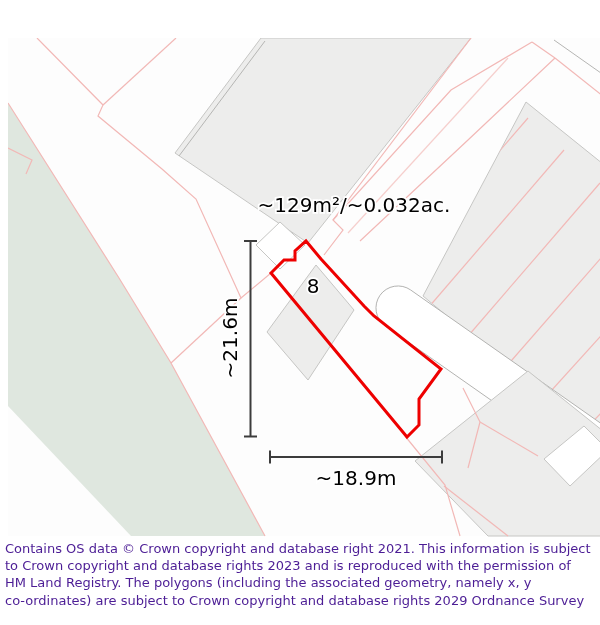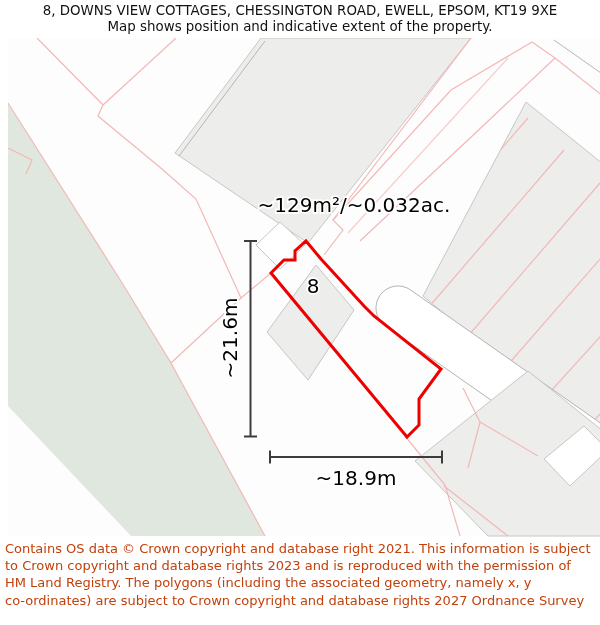--- a/index.html
+++ b/index.html
@@ -3,40 +3,36 @@
 <meta charset="utf-8">
 <style>
   html,body{margin:0;padding:0;background:#fff;}
   .stage{position:relative;width:600px;height:625px;background:#ffffff;overflow:hidden;
          font-family:"DejaVu Sans","Liberation Sans",sans-serif;}
   .hdr{position:absolute;top:2px;left:0;width:600px;text-align:center;color:#111;}
   .hdr .t1{font-size:13.4px;line-height:17px;}
   .hdr .t2{font-size:13.4px;line-height:16px;}
   .mapwrap{position:absolute;top:38px;left:8px;width:600px;height:500px;}
   svg{display:block;}
-  .ftr{position:absolute;top:540px;left:5px;width:593px;color:#c2410c;}
+  .ftr{position:absolute;top:540px;left:5px;width:593px;color:#4c1d95;}
   .ftr div{font-size:13px;line-height:17.2px;white-space:nowrap;}
   .maplabel{fill:#000;stroke:#ffffff;stroke-width:3.5px;paint-order:stroke;
             font-family:"DejaVu Sans","Liberation Sans",sans-serif;}
   .pink{stroke:#f2b8b6;stroke-width:1.2;fill:none;}
   .pinklight{stroke:#f6cfcd;stroke-width:1.2;fill:none;}
   .grayline{stroke:#b5b5b3;stroke-width:1;fill:none;}
   .parcel{fill:#ededec;stroke:#c6c6c4;stroke-width:1;}
   .whiteparcel{fill:#ffffff;stroke:#c6c6c4;stroke-width:1;}
   .dim{stroke:#3c3c3c;stroke-width:2;fill:none;}
 </style>
 </head>
 <body>
 
 <div class="stage">
 
-  <div class="hdr">
-    <div class="t1">8, DOWNS VIEW COTTAGES, CHESSINGTON ROAD, EWELL, EPSOM, KT19 9XE</div>
-    <div class="t2">Map shows position and indicative extent of the property.</div>
-  </div>
 
   <div class="mapwrap">
     <svg width="600" height="500" viewBox="0 40 600 500">
       <defs>
         <clipPath id="regA">
             <polygon points="518,104 600,170 600,452 415,298"></polygon>
           </clipPath>
       </defs>
 
       <rect x="0" y="40" width="600" height="498" fill="#fdfdfd"></rect>
@@ -107,16 +103,16 @@
       <text class="maplabel" x="305" y="295" font-size="20" text-anchor="middle" fill="#1a1a1a">8</text>
       <text class="maplabel" font-size="20" text-anchor="middle" transform="translate(229,340) rotate(-90)">~21.6m</text>
       <text class="maplabel" x="348" y="487" font-size="20" text-anchor="middle">~18.9m</text>
     </svg>
   </div>
 
   <div class="ftr">
     <div>Contains OS data © Crown copyright and database right 2021. This information is subject</div>
     <div>to Crown copyright and database rights 2023 and is reproduced with the permission of</div>
     <div>HM Land Registry. The polygons (including the associated geometry, namely x, y</div>
-    <div>co-ordinates) are subject to Crown copyright and database rights 2027 Ordnance Survey</div>
+    <div>co-ordinates) are subject to Crown copyright and database rights 2029 Ordnance Survey</div>
   </div>
 
 </div>
 
 </body></html>

